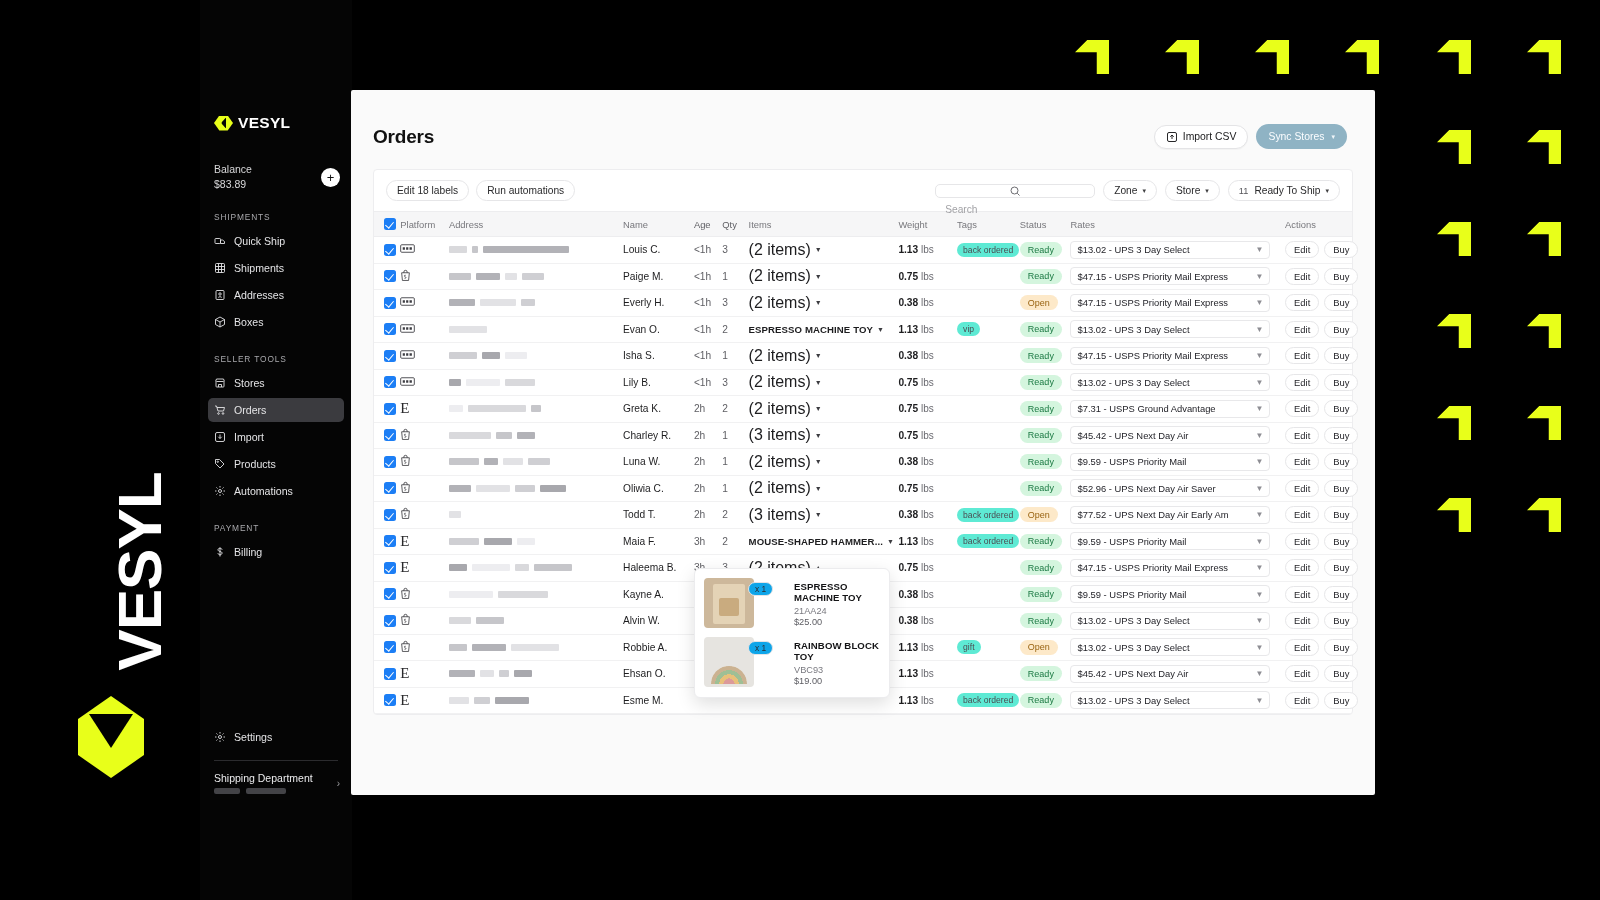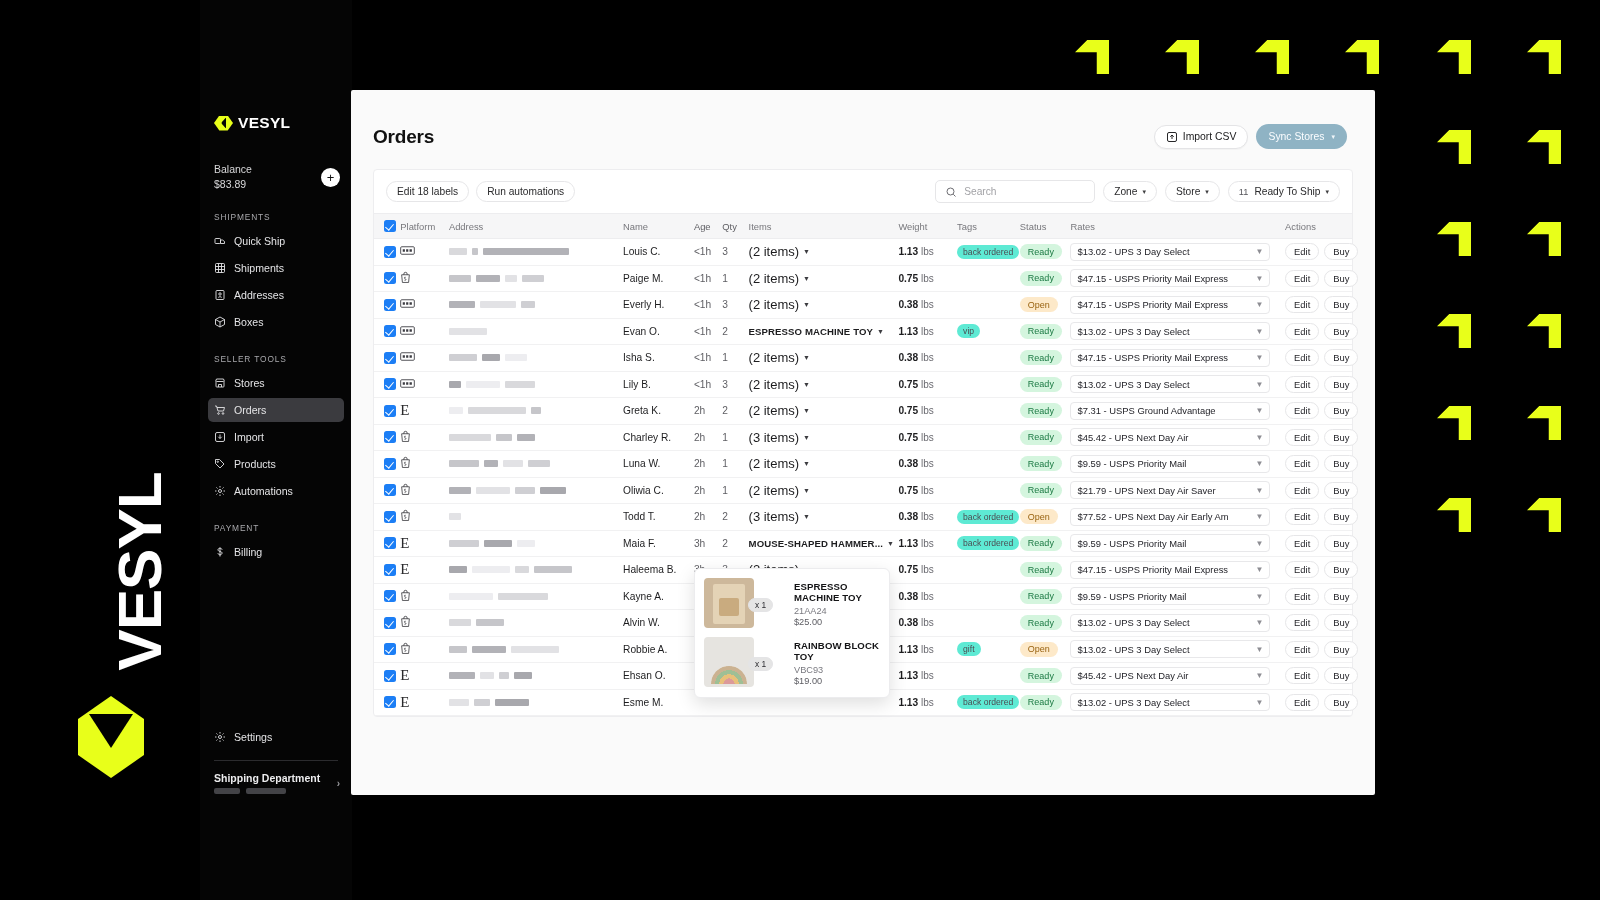--- a/index.html
+++ b/index.html
@@ -114,21 +114,20 @@
   .nav-item.active { background: #3b3b3f; }
   .nav-ico { width: 12px; height: 12px; flex: none; display: block; }
   .nav-ico svg { width: 12px; height: 12px; display: block; }
   .sidebar-bottom {
     position: absolute; left: 0; bottom: 106px; width: 152px;
   }
   .sb-divider { height: 1px; background: #2b2b2e; margin: 11px 14px 0 14px; }
   .account-row {
     display: flex; align-items: center; justify-content: space-between;
     padding: 11px 12px 0 14px;
-    font-weight: bold;
   }
   .account-name { font-size: 10.5px; color: #ececee; }
   .account-sub { display: flex; gap: 6px; margin-top: 4px; }
   .redact { background: #434347; border-radius: 2px; height: 6px; display: block; }
   .chev-right { color: #9a9a9e; font-size: 10px; }
 
   
   .panel {
     position: absolute; left: 351px; top: 90px;
     width: 1024px; height: 705px;
@@ -172,22 +171,22 @@
   .pill {
     height: 21px; padding: 0 10px;
     display: flex; align-items: center; gap: 5px;
     background: #fff; border: 1px solid #e6e6e8;
     border-radius: 11px;
     font-size: 10.2px; color: #2a2a2c; cursor: pointer;
   }
   .tool-right { display: flex; align-items: center; gap: 8px; }
   .search-box {
     display: flex; align-items: center; gap: 7px;
-    width: 160px; height: 23px; padding: 0 9px;
-    background: #fff; border: 1px solid #e6e6e8; border-radius: 5px;
+    width: 160px; height: 14px; padding: 0 9px;
+    background: #fff; border: 1px solid #e6e6e8; border-radius: 5px; flex-direction: column;
   }
   .search-box input {
     border: none; outline: none; width: 100%;
     font-size: 10.2px; color: #2a2a2c;
     font-family: "Liberation Sans", sans-serif;
     background: transparent;
   }
   .search-box input::placeholder { color: #a2a2a6; }
   .count-badge {
     font-size: 9.2px; color: #55555a; margin-right: 1px;
@@ -234,21 +233,21 @@
     transform: rotate(40deg);
   }
   .plat-ico { display: block; }
   .plat-etsy {
     font-family: "Liberation Serif", serif;
     font-size: 15px; color: #2a2a2c; line-height: 1;
   }
   .addr-bars { display: flex; gap: 5px; align-items: center; }
   .addr-bars span { height: 7px; border-radius: 1px; display: block; }
   .items-cell { display: flex; align-items: center; gap: 4px; }
-  .items-txt { font-size: 13px; color: #1d1d1f; }
+  .items-txt { font-size: 16px; color: #1d1d1f; }
   .items-txt.prod { font-weight: 700; font-size: 9.6px; letter-spacing: .1px; }
   .tri { font-size: 7px; color: #3c3c40; }
   .wt { font-size: 10.2px; }
   .wt em { font-style: normal; color: #6a6a70; font-size: 10px; }
   .tag {
     display: inline-block; padding: 2px 6px;
     background: #5eead4; border-radius: 8px;
     font-size: 8.6px; color: #4c4c52;
   }
   .badge {
@@ -332,23 +331,23 @@
     width: 36px; height: 18px;
     border-radius: 18px 18px 0 0;
     background:
       radial-gradient(circle at 50% 100%, #dc9a9a 0 22%, transparent 22%),
       radial-gradient(circle at 50% 100%, #e8c07a 0 38%, transparent 38%),
       radial-gradient(circle at 50% 100%, #9fbf95 0 54%, transparent 54%),
       radial-gradient(circle at 50% 100%, #cbb291 0 70%, transparent 70%),
       radial-gradient(circle at 50% 100%, #d9c2a3 0 88%, transparent 88%);
   }
   .po-qty {
-    position: absolute; left: 44px; top: 20px;
+    position: absolute; left: 44px; top: 4px;
     padding: 1px 6px; border-radius: 9px;
-    background: #e5e5e5; border: 1px solid #e4e4e6;
+    background: #0ea5e9; border: 1px solid #e4e4e6;
     font-size: 8.4px; color: #2c2c30;
   }
   .po-meta { padding-left: 32px; padding-top: 3px; }
   .po-title { font-size: 9.6px; font-weight: 700; color: #141416; letter-spacing: .1px; }
   .po-sku { font-size: 9.2px; color: #7a7a80; margin-top: 3px; }
   .po-price { font-size: 9.2px; color: #5c5c62; margin-top: 1px; }
 </style>
 </head>
 <body>
 
@@ -997,21 +996,21 @@
                 <div class="items-cell">
                   <span class="items-txt">(2 items)</span>
                   <span class="tri">▼</span>
                 </div>
               </td>
               <td class="c-wt"><span class="wt"><b>0.75</b> <em>lbs</em></span></td>
               <td class="c-tags"></td>
               <td class="c-stat"><span class="badge ready">Ready</span></td>
               <td class="c-rates">
                 <div class="rate-sel">
-                  <span>$21.79 - UPS Next Day Air Saver</span>
+                  <span>$52.96 - UPS Next Day Air Saver</span>
                   <span class="cv">▼</span>
                 </div>
               </td>
               <td class="c-act">
                 <div class="act-wrap">
                   <span class="act-btn">Edit</span>
                   <span class="act-btn">Buy</span>
                 </div>
               </td>
             </tr>

